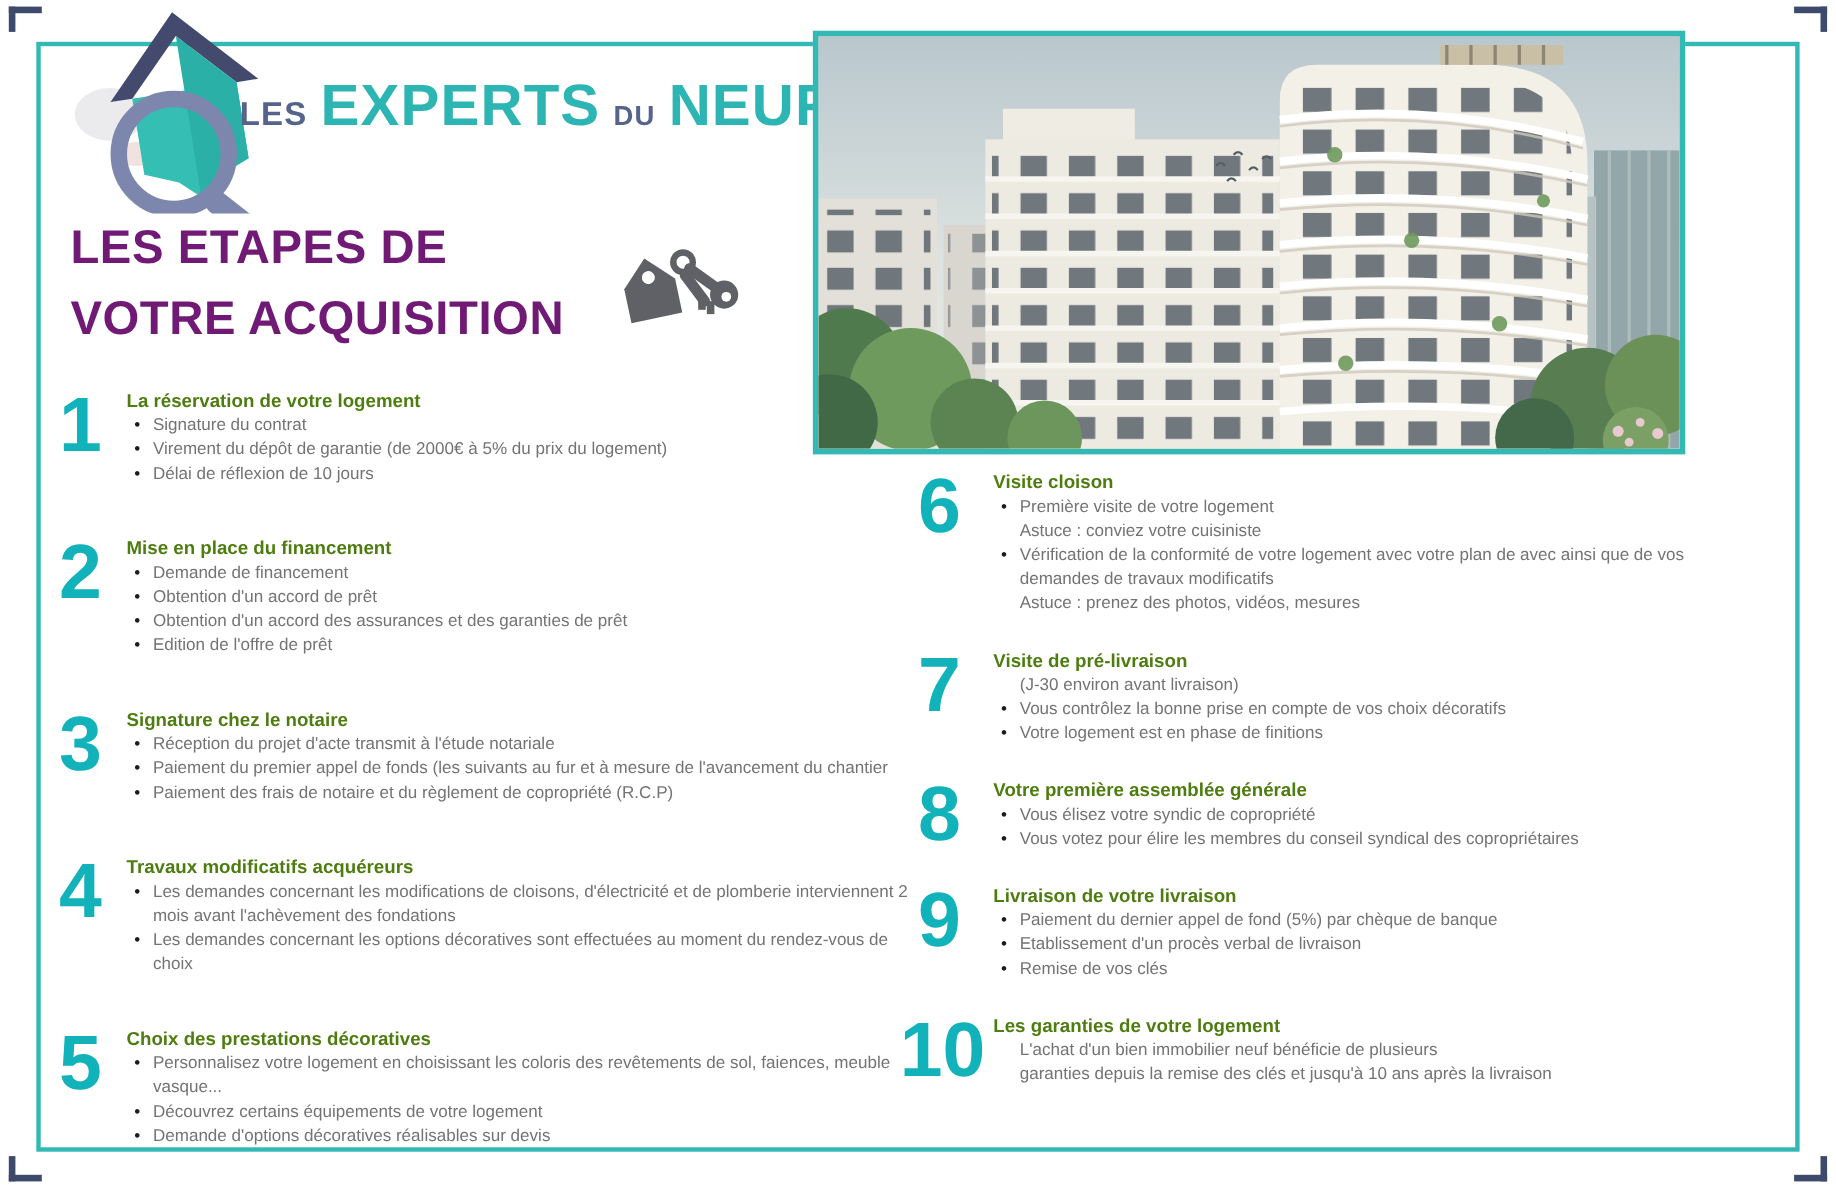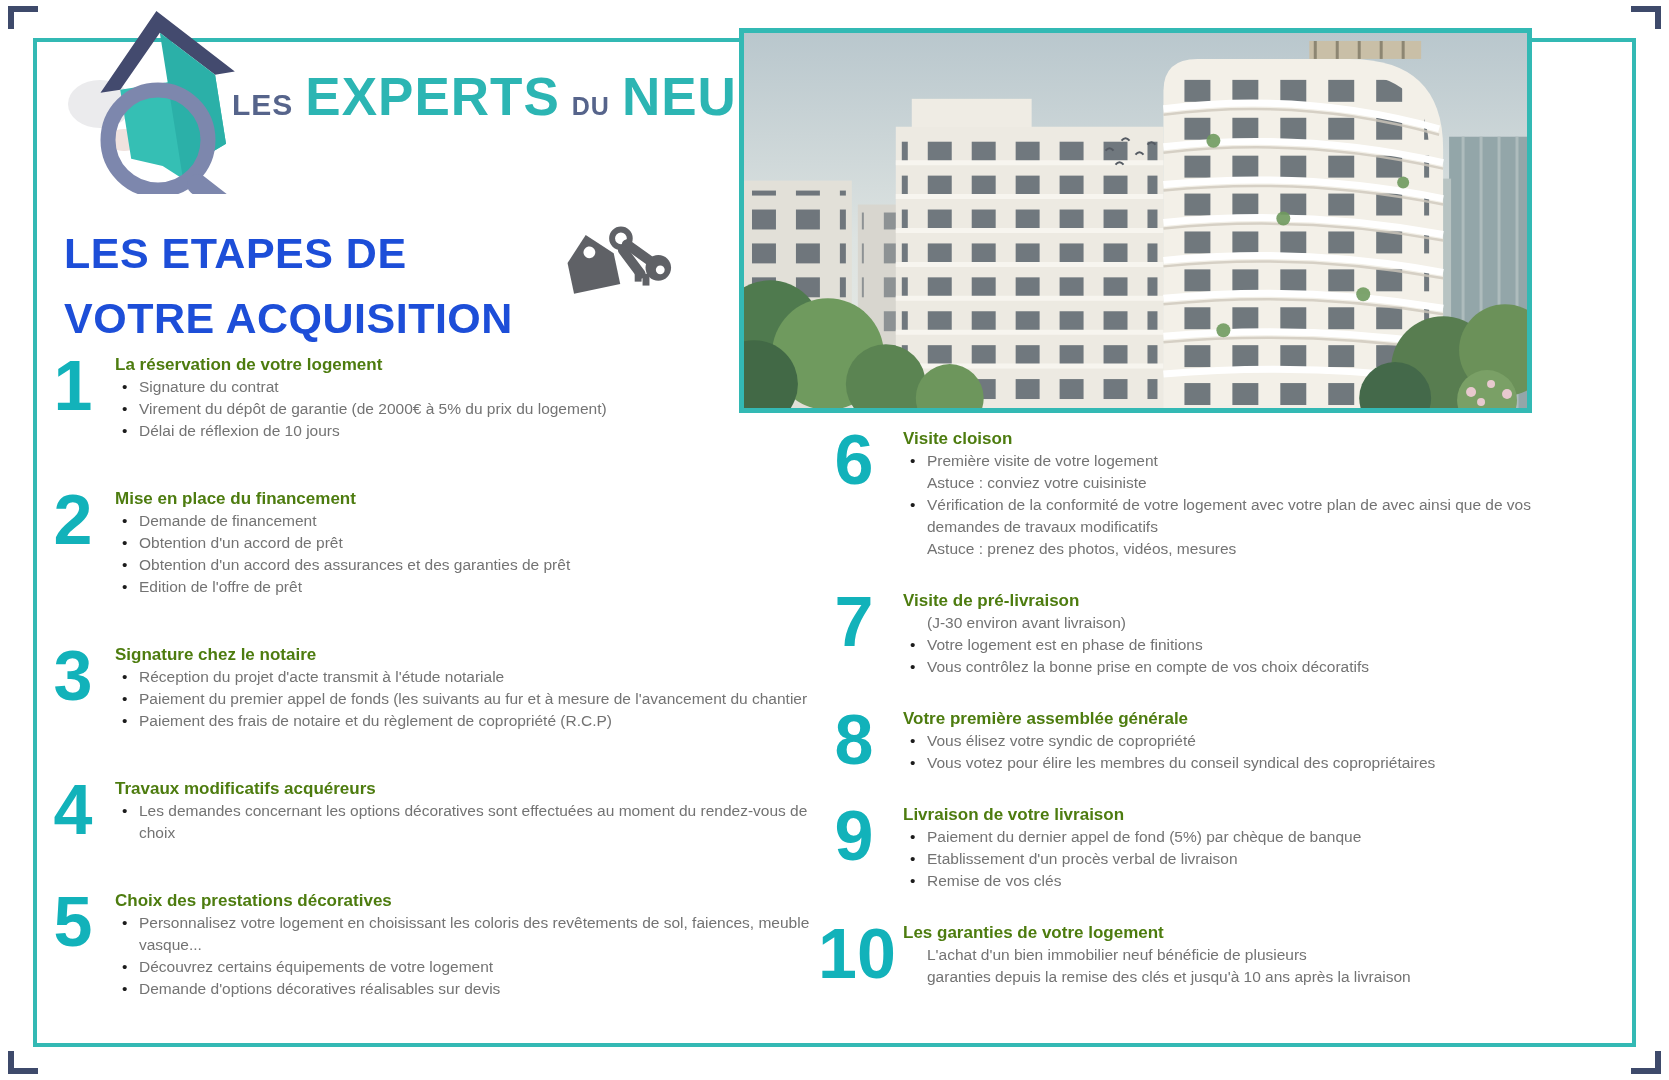--- a/index.html
+++ b/index.html
@@ -10,27 +10,27 @@
   
   .corner{position:absolute;width:24px;height:17px;}
   .corner.tl{left:8px;top:6px;border-top:6px solid #3e4a6b;border-left:6px solid #3e4a6b;}
   .corner.tr{right:8px;top:6px;border-top:6px solid #3e4a6b;border-right:6px solid #3e4a6b;}
   .corner.bl{left:8px;bottom:6px;border-bottom:6px solid #3e4a6b;border-left:6px solid #3e4a6b;}
   .corner.br{right:8px;bottom:6px;border-bottom:6px solid #3e4a6b;border-right:6px solid #3e4a6b;}
   
   .frame{position:absolute;left:33px;top:38px;right:33px;bottom:33px;border:4px solid #33b9b4;}
   
   .logo{position:absolute;left:58px;top:2px;width:205px;height:192px;}
-  .brand{position:absolute;left:232px;top:66px;display:flex;align-items:baseline;gap:12px;white-space:nowrap;}
+  .brand{position:absolute;left:218px;top:66px;display:flex;align-items:baseline;gap:12px;white-space:nowrap;}
   .brand .b-les{font-size:30px;font-weight:bold;color:#56648b;letter-spacing:1px;}
   .brand .b-experts{font-size:53px;font-weight:bold;color:#2cb5b3;letter-spacing:1px;}
   .brand .b-du{font-size:25px;font-weight:bold;color:#56648b;letter-spacing:1px;}
   .brand .b-neuf{font-size:53px;font-weight:bold;color:#2cb5b3;letter-spacing:1px;}
   
-  .title{position:absolute;left:64px;top:193px;font-size:43px;font-weight:bold;color:#1d4ed8;line-height:1.52;letter-spacing:.5px;margin-top:28px;}
+  .title{position:absolute;left:64px;top:193px;font-size:43px;font-weight:bold;color:#701a75;line-height:1.52;letter-spacing:.5px;}
   .key-icon{position:absolute;left:558px;top:218px;width:118px;height:84px;}
   
   .photo{position:absolute;left:739px;top:28px;width:793px;height:385px;border:5px solid #33b9b4;box-sizing:border-box;background:#ccd5d8;overflow:hidden;}
   .photo svg{display:block;width:100%;height:100%;}
   
   .col{position:absolute;}
   .col-left{left:44px;top:350px;width:786px;}
   .col-right{left:818px;top:424px;width:768px;}
   .step{display:flex;align-items:flex-start;}
   .col-left .step{margin-bottom:42px;}
@@ -245,20 +245,21 @@
           <li class="line bullet">Paiement des frais de notaire et du règlement de copropriété (R.C.P)</li>
         </ul>
     </div>
   </div>
 
   <div class="step">
     <div class="step-number">4</div>
     <div class="step-body">
       <div class="step-title">Travaux modificatifs acquéreurs</div>
       <ul class="lines">
+          <li class="line bullet">Les demandes concernant les modifications de cloisons, d'électricité et de plomberie interviennent 2 mois avant l'achèvement des fondations</li>
           <li class="line bullet">Les demandes concernant les options décoratives sont effectuées au moment du rendez-vous de choix</li>
         </ul>
     </div>
   </div>
 
   <div class="step">
     <div class="step-number">5</div>
     <div class="step-body">
       <div class="step-title">Choix des prestations décoratives</div>
       <ul class="lines">
@@ -282,22 +283,22 @@
         </ul>
     </div>
   </div>
 
   <div class="step">
     <div class="step-number">7</div>
     <div class="step-body">
       <div class="step-title">Visite de pré-livraison</div>
       <ul class="lines">
           <li class="line nobullet">(J-30 environ avant livraison)</li>
+          <li class="line bullet">Vous contrôlez la bonne prise en compte de vos choix décoratifs</li>
           <li class="line bullet">Votre logement est en phase de finitions</li>
-          <li class="line bullet">Vous contrôlez la bonne prise en compte de vos choix décoratifs</li>
         </ul>
     </div>
   </div>
 
   <div class="step">
     <div class="step-number">8</div>
     <div class="step-body">
       <div class="step-title">Votre première assemblée générale</div>
       <ul class="lines">
           <li class="line bullet">Vous élisez votre syndic de copropriété</li>

